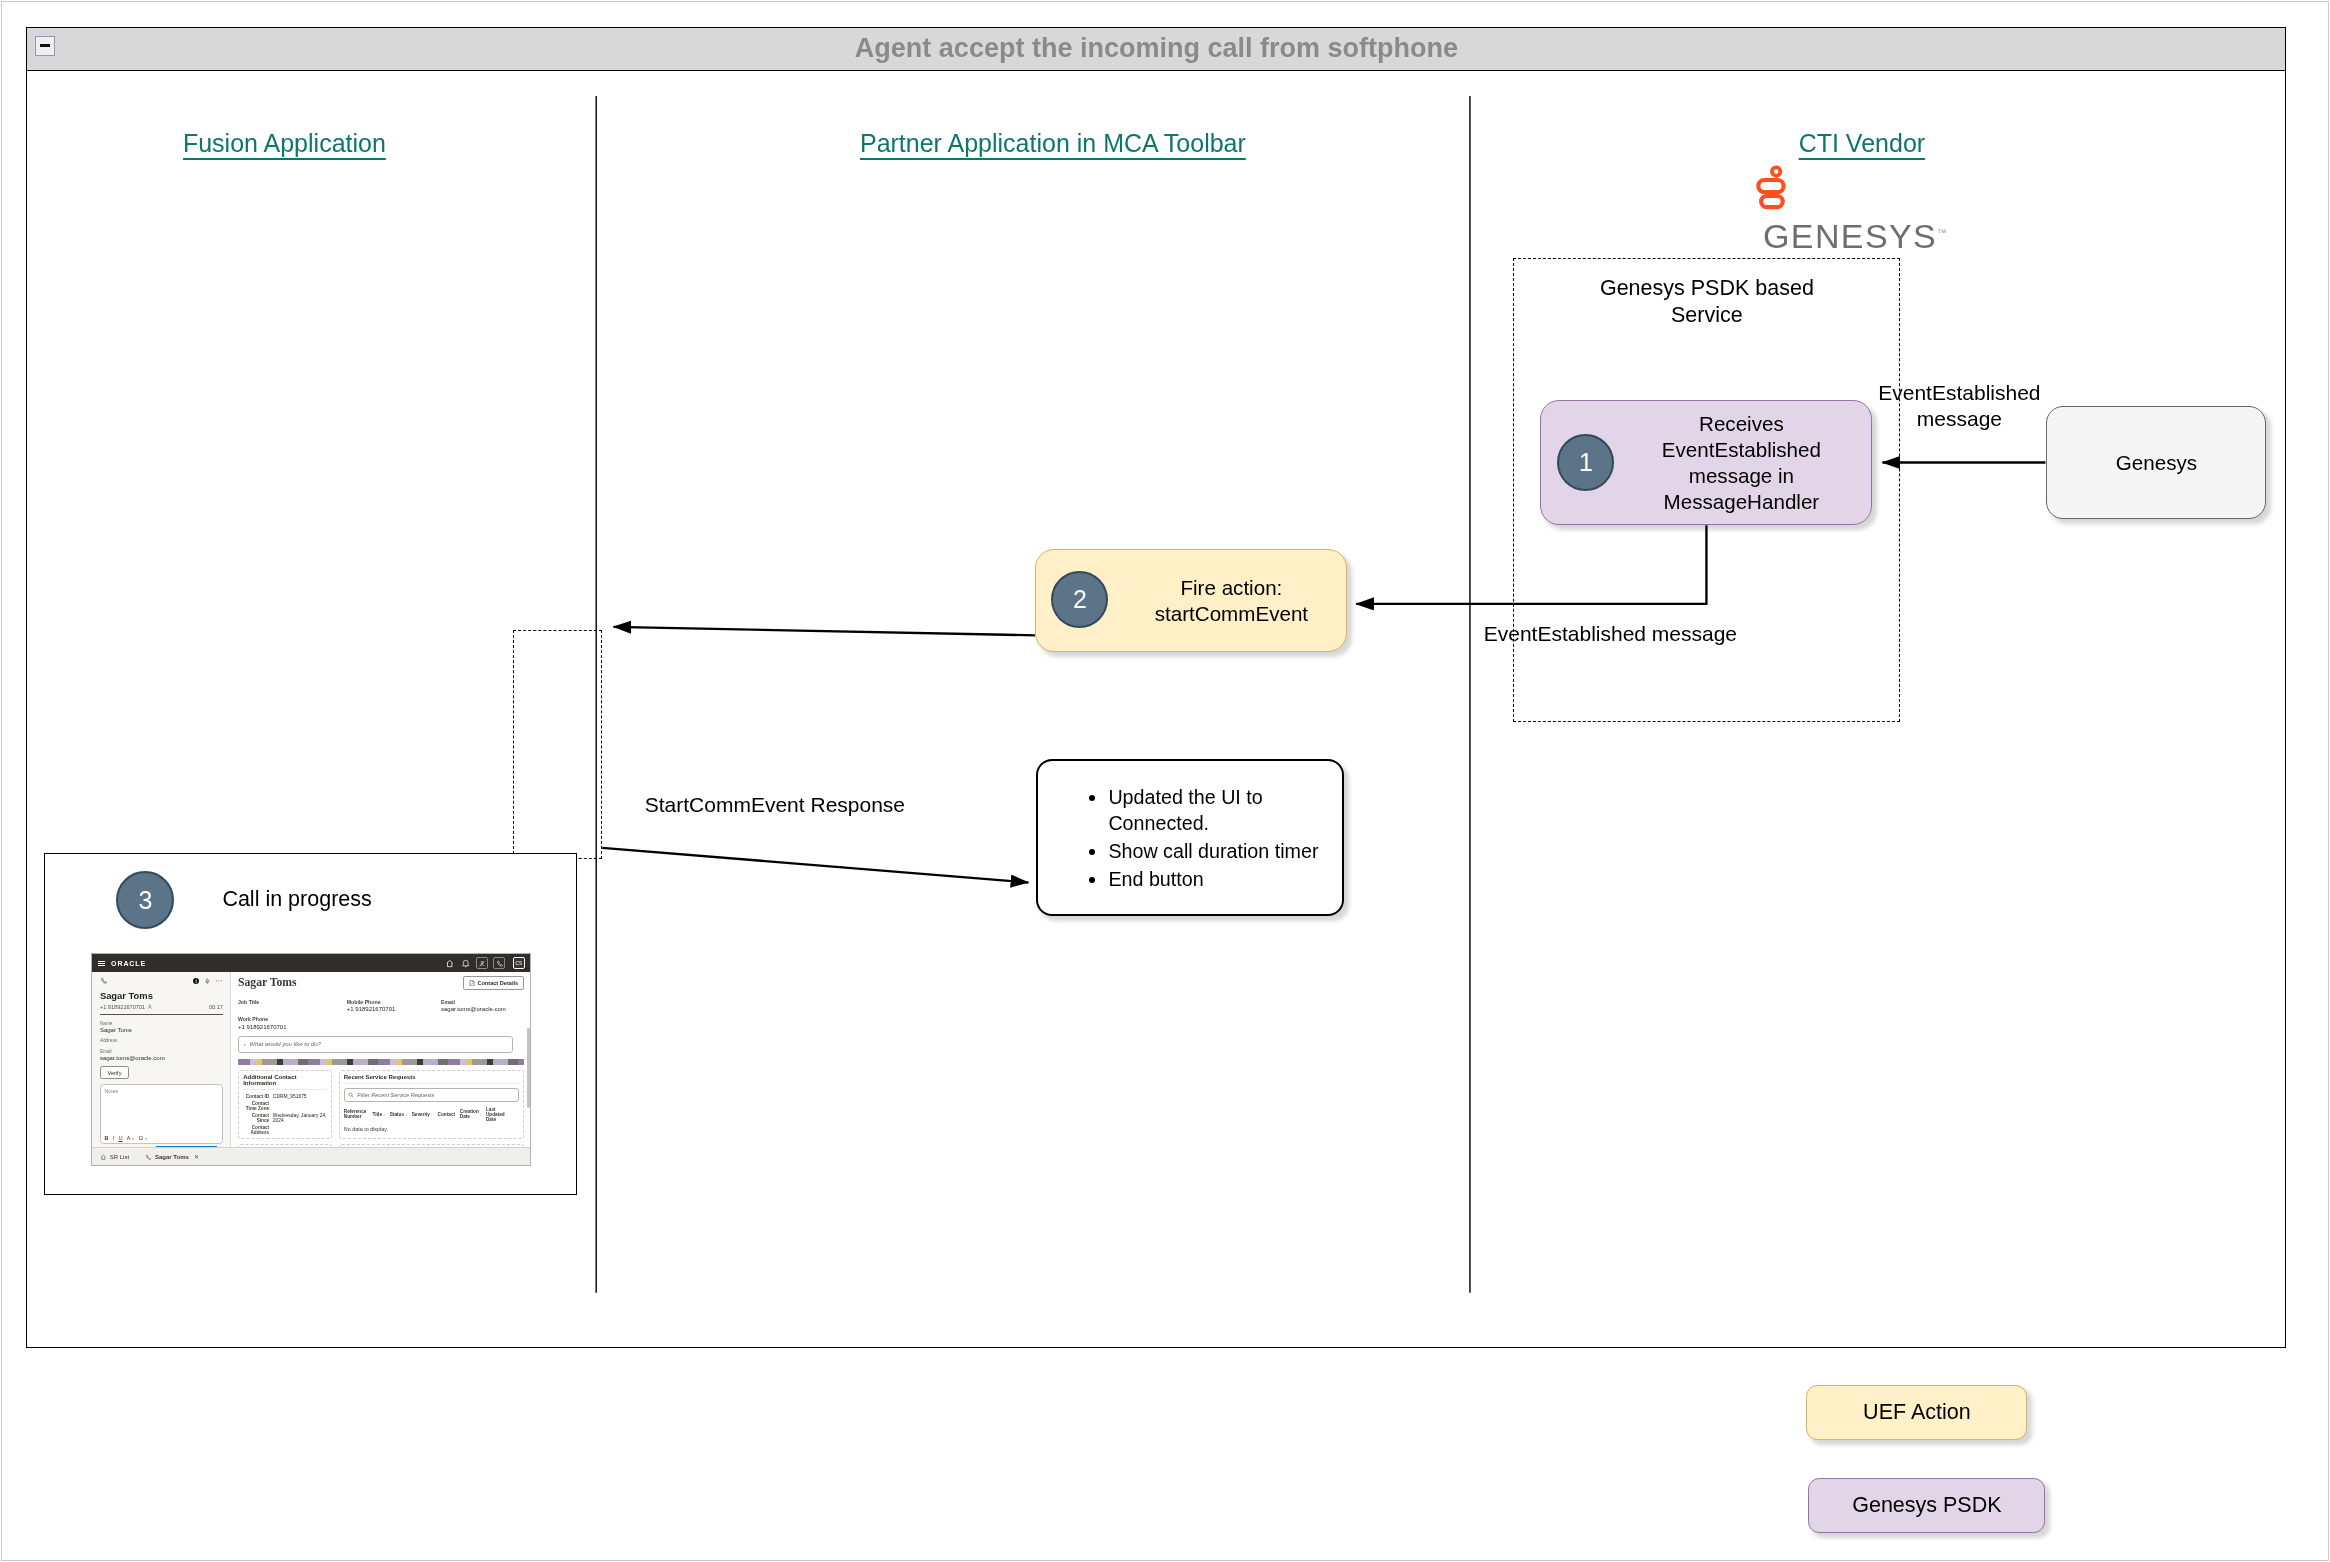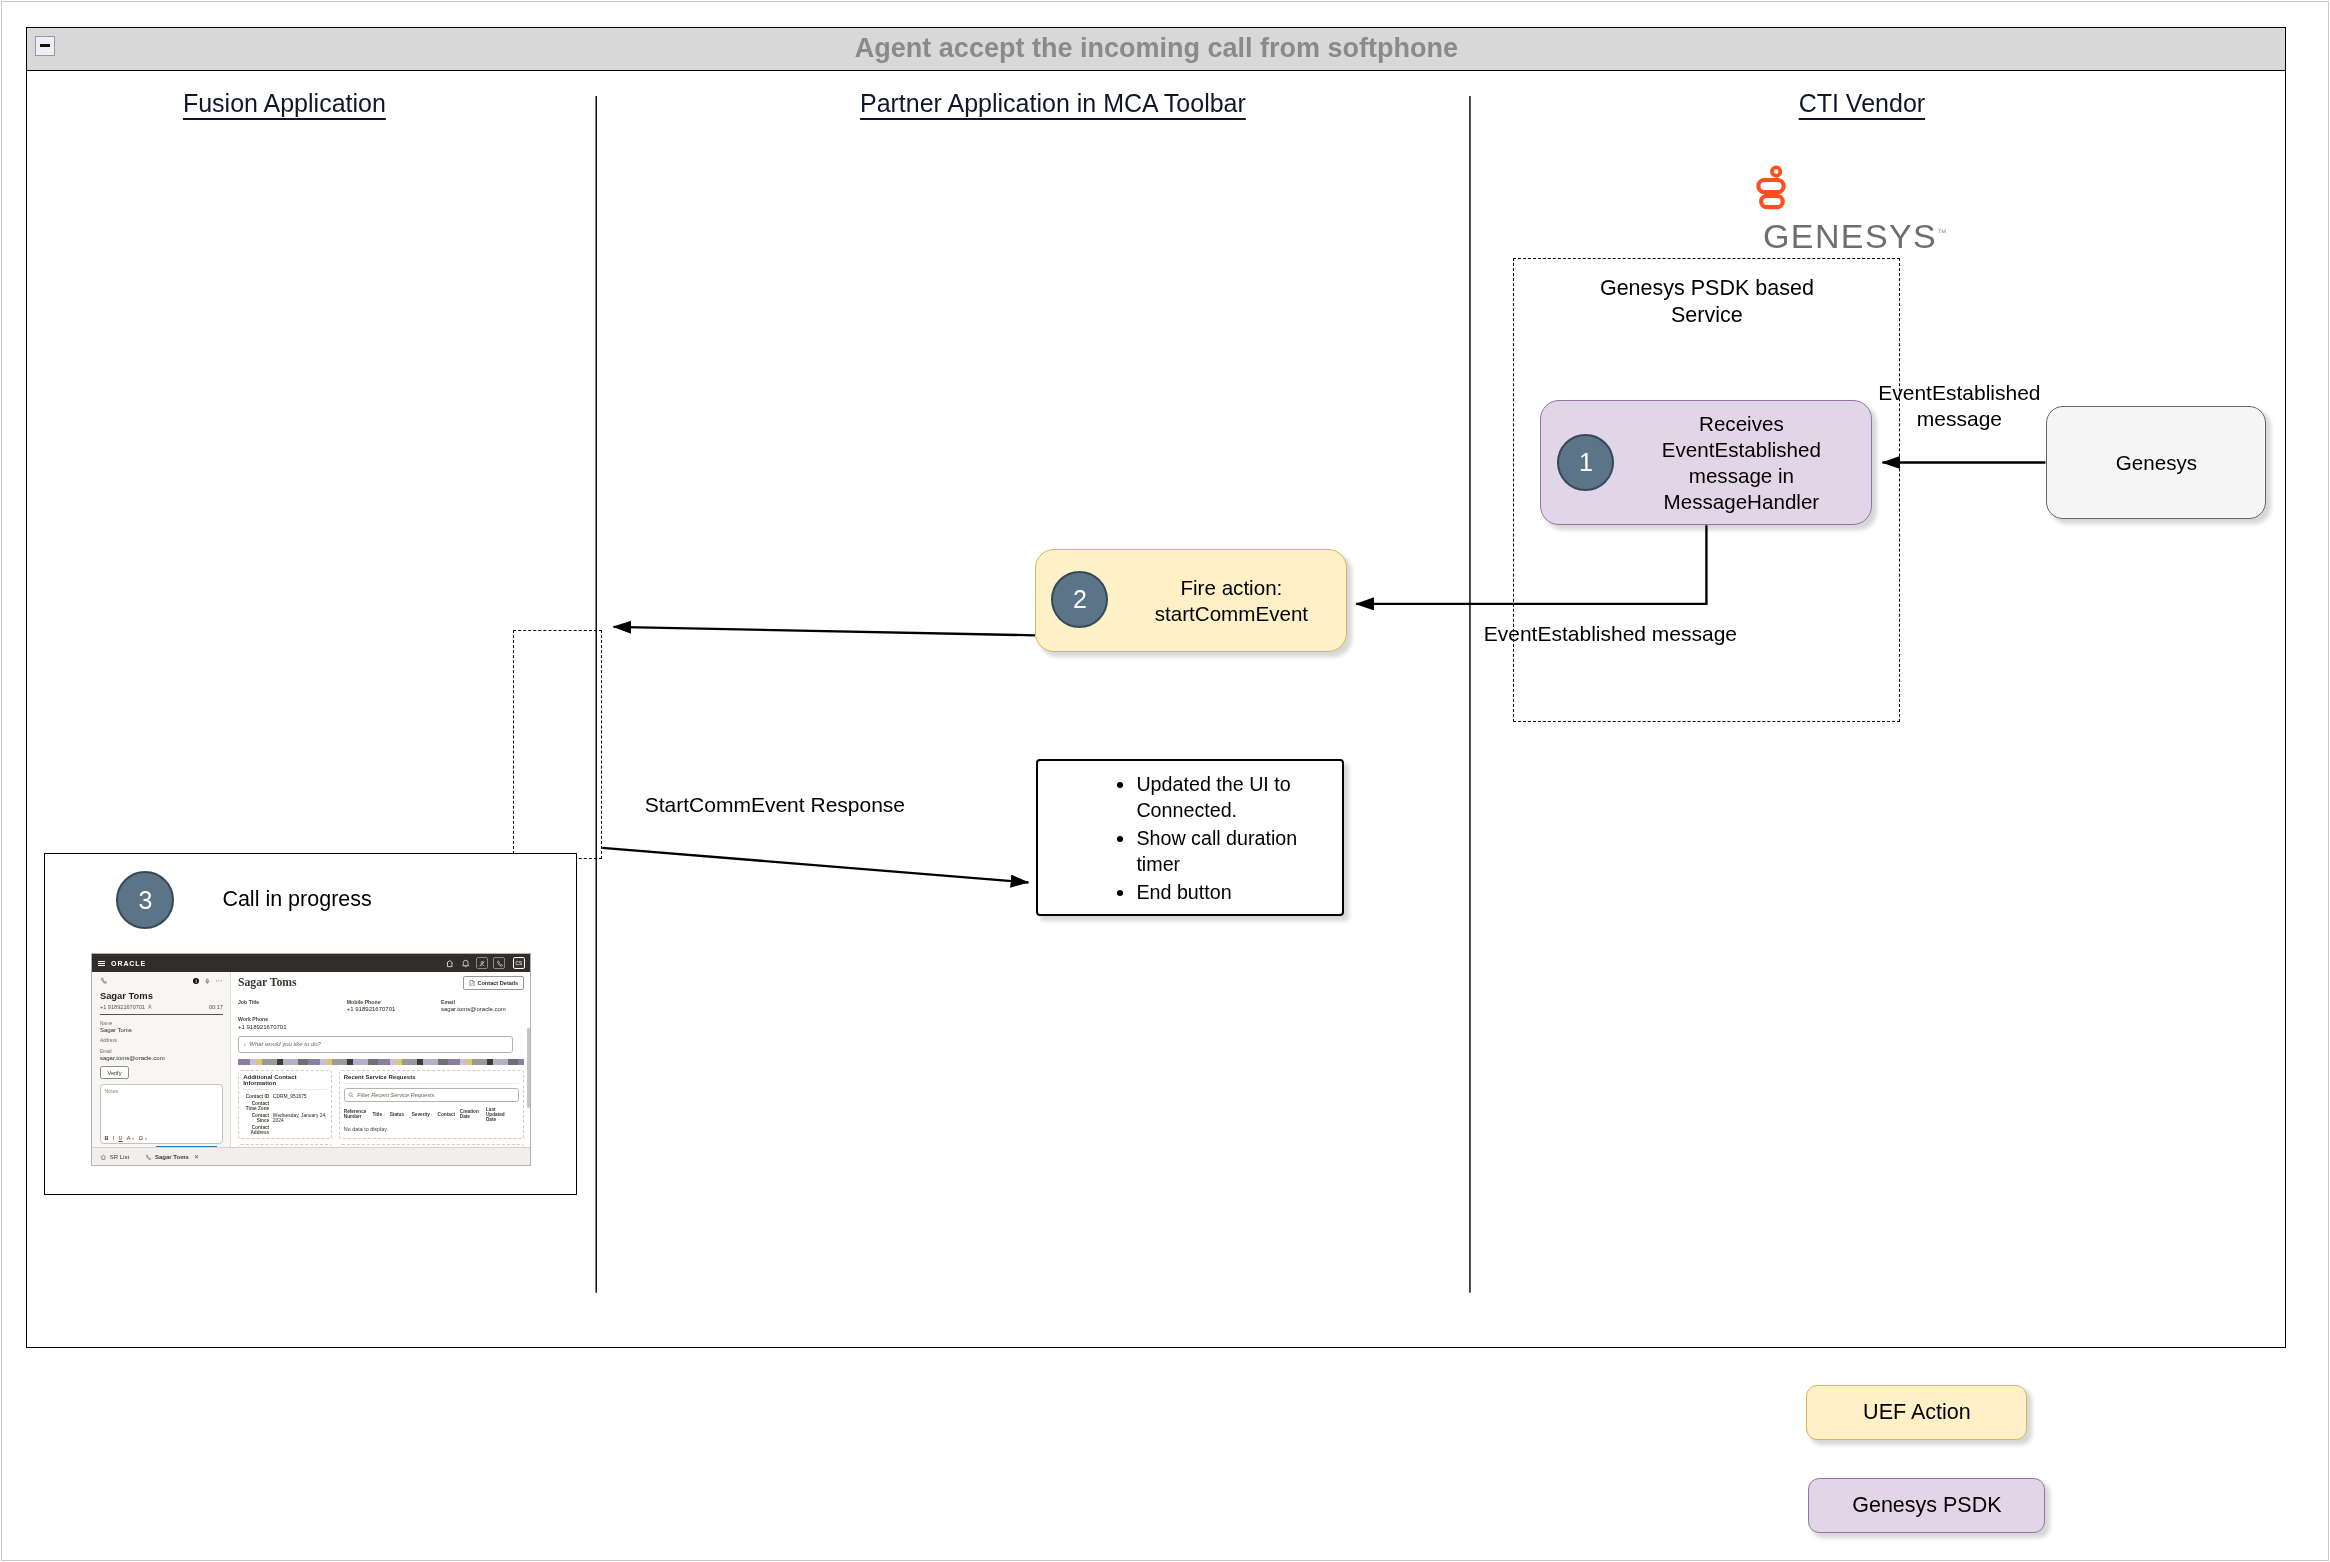--- a/index.html
+++ b/index.html
@@ -10,28 +10,28 @@
   .titlebar { position:absolute; left:24px; top:25px; width:2260px; height:44px; background:#d8d8d8; border:1.9px solid #000; }
   .titlebar .ttext { position:absolute; left:0; right:0; top:0; bottom:0; text-align:center; line-height:40px; font-size:27px; font-weight:bold; color:#8a8a8a; }
   .minbox { position:absolute; left:7.5px; top:7.5px; width:19.7px; height:19.7px; background:#efefef; border:0.9px solid #9a93b8; display:flex; align-items:center; justify-content:center; }
   .minbox .dash { width:10.3px; height:2.8px; background:#111; }
 
   
   .frame { position:absolute; left:24px; top:68px; width:2260px; height:1278px; background:#fff; border:1.9px solid #000; }
 
   svg.overlay { position:absolute; left:0; top:0; width:2330px; height:1563px; z-index:1; }
 
-  .lane-header { position:absolute; z-index:2; font-size:25px; color:#0f172a; text-align:center; text-decoration:underline; text-decoration-thickness:1.9px; text-underline-offset:5.6px; }
+  .lane-header { position:absolute; z-index:2; font-size:25px; color:#0f766e; text-align:center; text-decoration:underline; text-decoration-thickness:1.9px; text-underline-offset:5.6px;margin-top:40px; }
 
   .node { position:absolute; z-index:2; display:flex; align-items:center; justify-content:center; text-align:center; font-size:20.6px; line-height:26px; color:#000; }
   .shadow { box-shadow:4.2px 4.2px 4.2px rgba(0,0,0,0.16); }
   .purple { background:#e1d5e7; border:1.9px solid #9673a6; border-radius:19px; }
   .yellow { background:#fff0c8; border:1.9px solid #d6b656; border-radius:19px; }
   .plain  { background:#f5f5f5; border:1.4px solid #666; border-radius:17px; }
-  .callout { background:#fff; border:2.3px solid #000; border-radius:4px;padding-left:28px; }
+  .callout { background:#fff; border:2.3px solid #000; border-radius:16px; }
 
   .step-circle { position:absolute; z-index:3; border-radius:50%; background:#5c7487; border:2.3px solid #34495c; color:#fff; display:flex; align-items:center; justify-content:center; font-size:25px; }
 
   .edge-label { position:absolute; z-index:2; font-size:21px; line-height:26px; color:#000; text-align:center; }
 
   .dashed-group { position:absolute; z-index:0; border:1.9px dashed #000; }
   .group-label { position:absolute; left:0; right:0; top:16px; text-align:center; font-size:21.5px; line-height:27px; color:#000; }
 
   .callout ul { margin-left:70px; margin-right:19px; text-align:left; font-size:19.7px; line-height:26px; }
   .callout li { margin:1.9px 0; }

